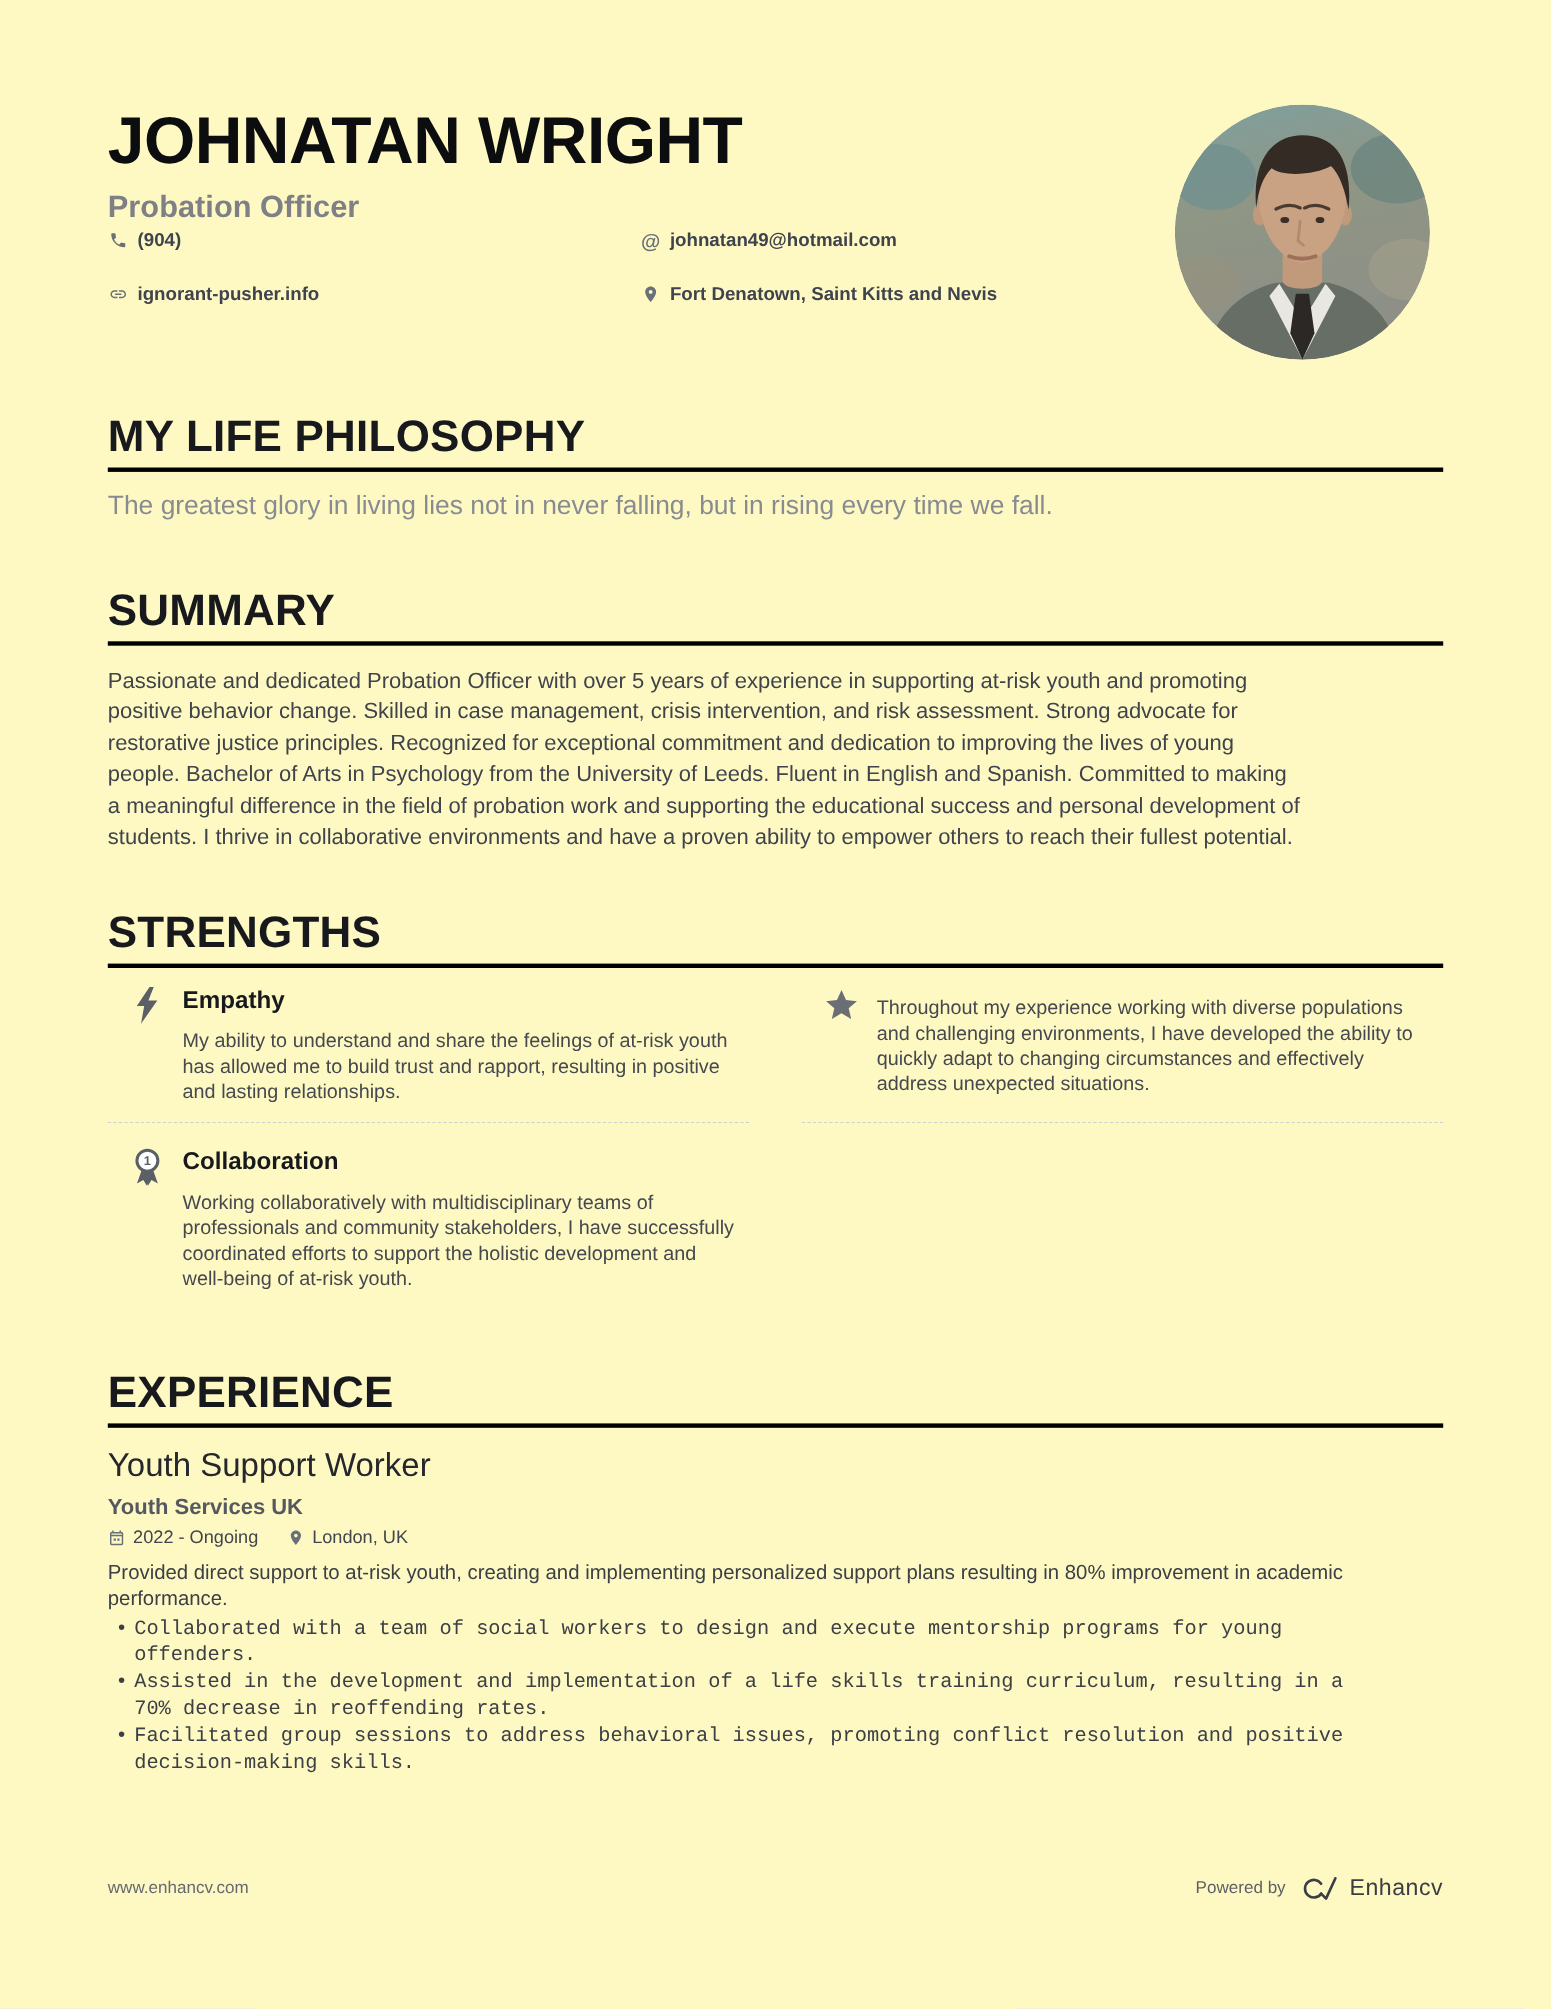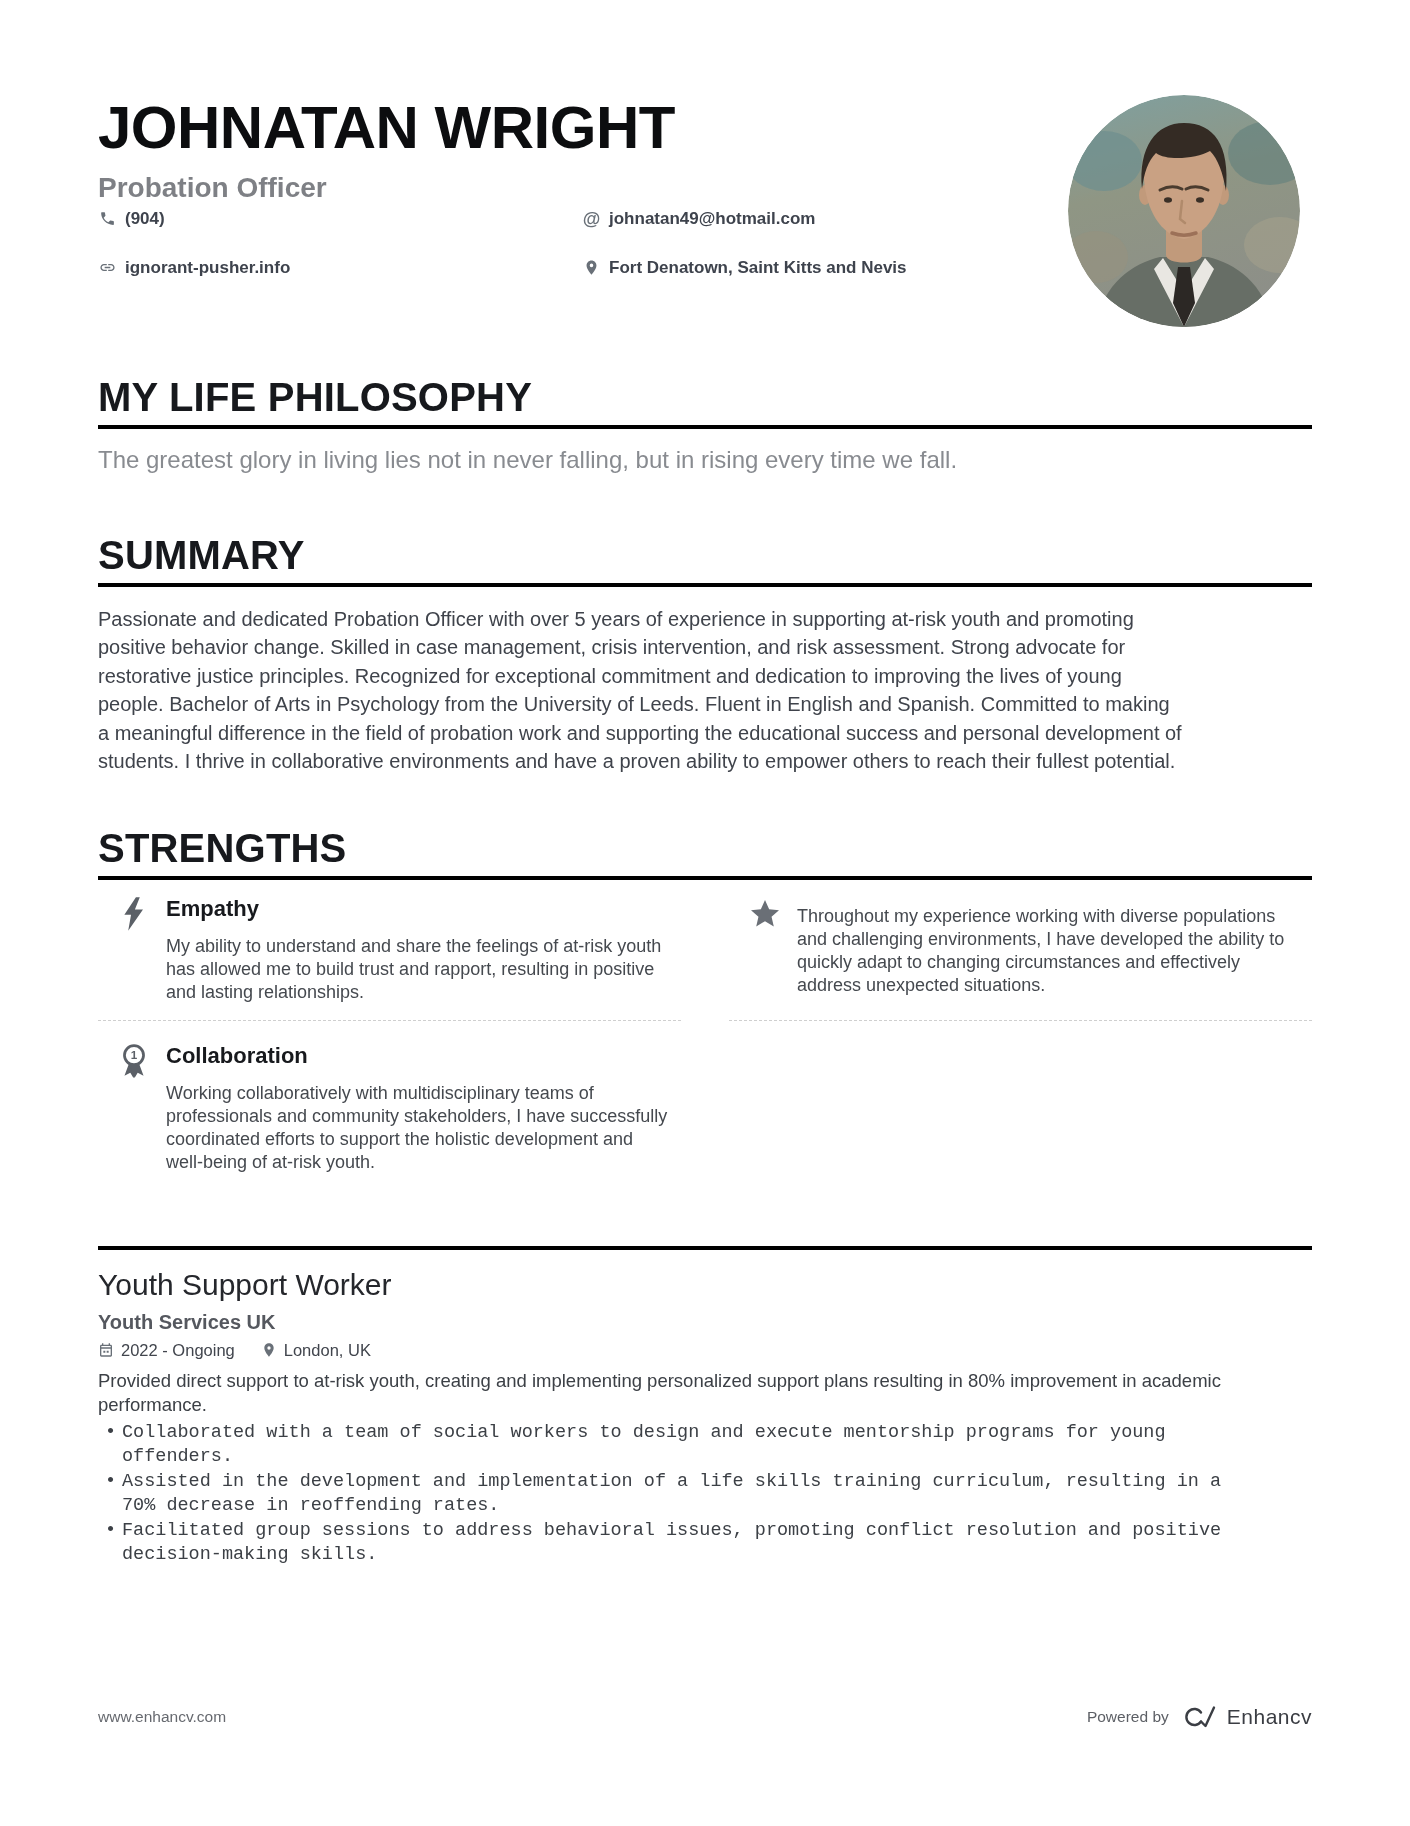--- a/index.html
+++ b/index.html
@@ -1,17 +1,17 @@
 <!DOCTYPE html>
 <html><head>
 <meta charset="utf-8">
 <style>
   html,body{margin:0;padding:0;background:#e9e9e9;}
   .page{
-    position:relative;width:1410px;height:1826px;margin:0 auto;background:#ffffff;
+    position:relative;width:1410px;height:1826px;margin:0 auto;background:#fef9c3;
     font-family:"Liberation Sans","DejaVu Sans",sans-serif;color:#3f434b;overflow:hidden;
   }
   .content{padding:0 98px;}
   
   .name{margin-top:98px;font-size:60px;line-height:1;font-weight:800;color:#0c0d0f;letter-spacing:-0.5px;}
   .job-title{margin-top:15px;font-size:28px;line-height:1.1;font-weight:700;color:#7e8085;}
   .contacts{margin-top:2px;display:grid;grid-template-columns:484px 1fr;grid-auto-rows:26px;row-gap:23px;align-items:center;}
   .contact{display:flex;align-items:center;gap:8px;font-size:17px;font-weight:700;color:#3e434d;}
   .contact .ic{width:19px;height:19px;flex:0 0 19px;display:inline-flex;align-items:center;justify-content:center;color:#697078;}
   .contact .ic svg{width:17px;height:17px;fill:#697078;}
@@ -179,20 +179,21 @@
           </span>
           <div class="s-name">Collaboration</div>
           <div class="s-desc">Working collaboratively with multidisciplinary teams of professionals and community stakeholders, I have successfully coordinated efforts to support the holistic development and well-being of at-risk youth.</div>
         </div>
 
         <div></div>
       </div>
     </div>
 
     <div class="sec-experience">
+      <div class="section-title">EXPERIENCE</div>
       <div class="rule"></div>
 
       <div>
         <div class="role">Youth Support Worker</div>
         <div class="company">Youth Services UK</div>
 
         <div class="meta-row">
           <span class="meta">
             <svg viewBox="0 0 24 24">
                 <path d="M19 4h-1V2h-2v2H8V2H6v2H5c-1.1 0-2 .9-2 2v14c0 1.1.9 2 2 2h14c1.1 0 2-.9 2-2V6c0-1.1-.9-2-2-2zm0 16H5V10h14v10zM5 8V6h14v2H5zm3 5h3v3H8v-3zm5 0h3v3h-3v-3z"></path>

